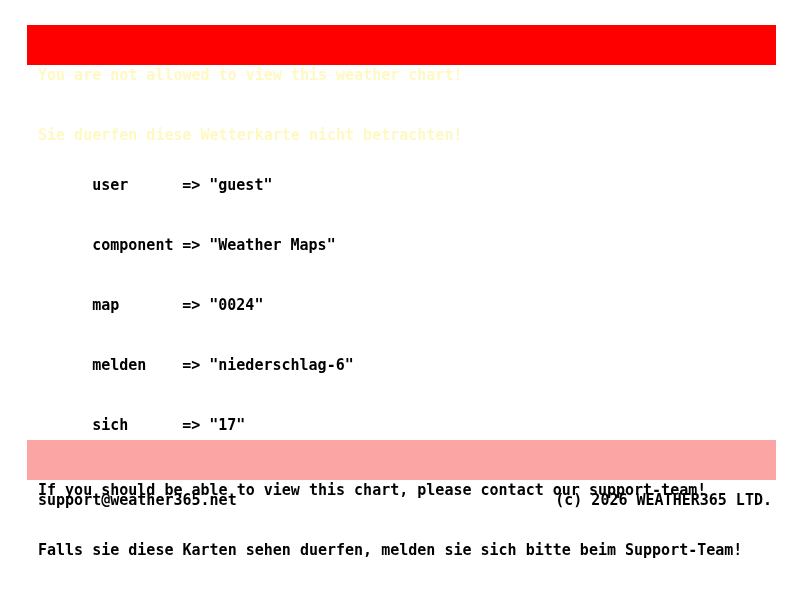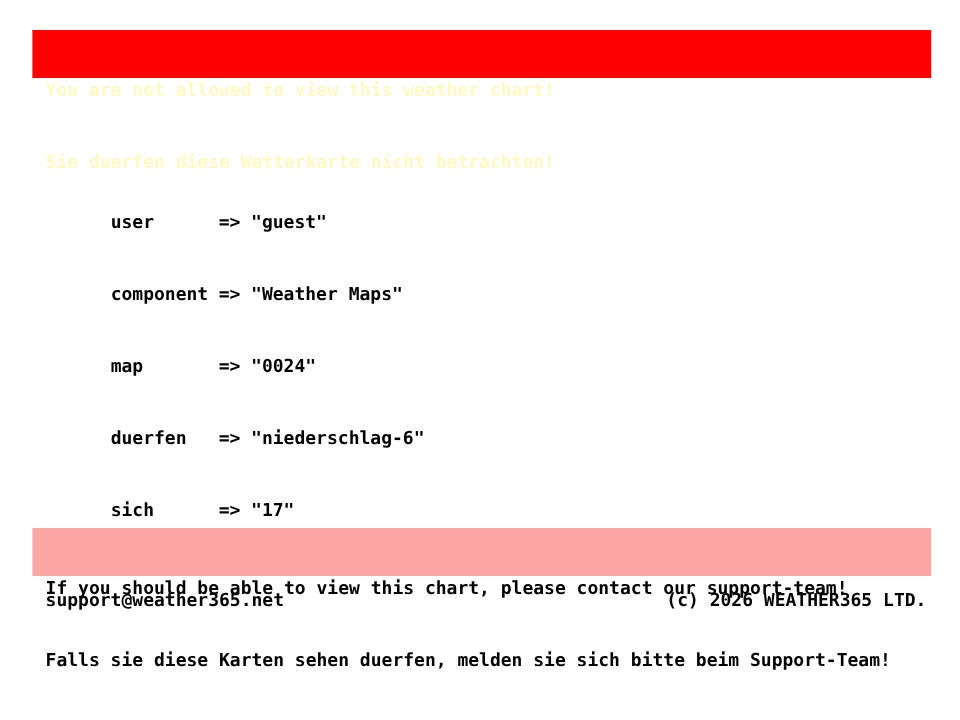--- a/index.html
+++ b/index.html
@@ -84,21 +84,21 @@
     <div class="kv-row">
       <span class="kv-key">user</span><span class="kv-arrow">=&gt;</span><span class="kv-value">"guest"</span>
     </div>
     <div class="kv-row">
       <span class="kv-key">component</span><span class="kv-arrow">=&gt;</span><span class="kv-value">"Weather Maps"</span>
     </div>
     <div class="kv-row">
       <span class="kv-key">map</span><span class="kv-arrow">=&gt;</span><span class="kv-value">"0024"</span>
     </div>
     <div class="kv-row">
-      <span class="kv-key">duerfen</span><span class="kv-arrow">=&gt;</span><span class="kv-value">"niederschlag-6"</span>
+      <span class="kv-key">melden</span><span class="kv-arrow">=&gt;</span><span class="kv-value">"niederschlag-6"</span>
     </div>
     <div class="kv-row">
       <span class="kv-key">sich</span><span class="kv-arrow">=&gt;</span><span class="kv-value">"17"</span>
     </div>
   </div>
 
   <div class="banner banner-green">
     <div class="banner-line">If you should be able to view this chart, please contact our support-team!</div>
     <div class="banner-line">Falls sie diese Karten sehen duerfen, melden sie sich bitte beim Support-Team!</div>
   </div>

